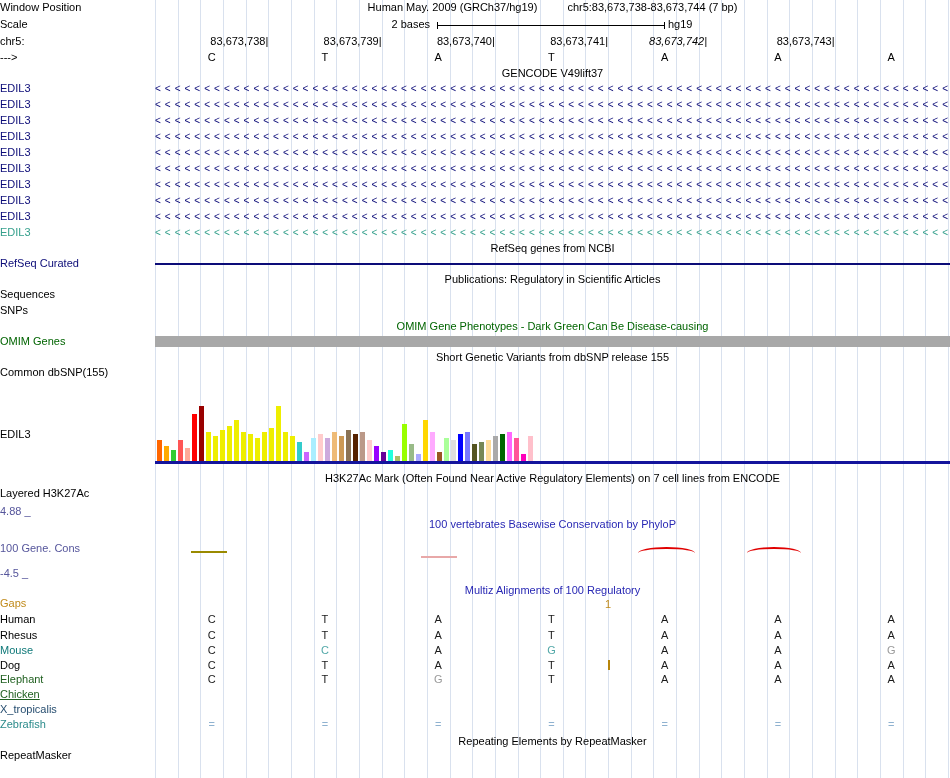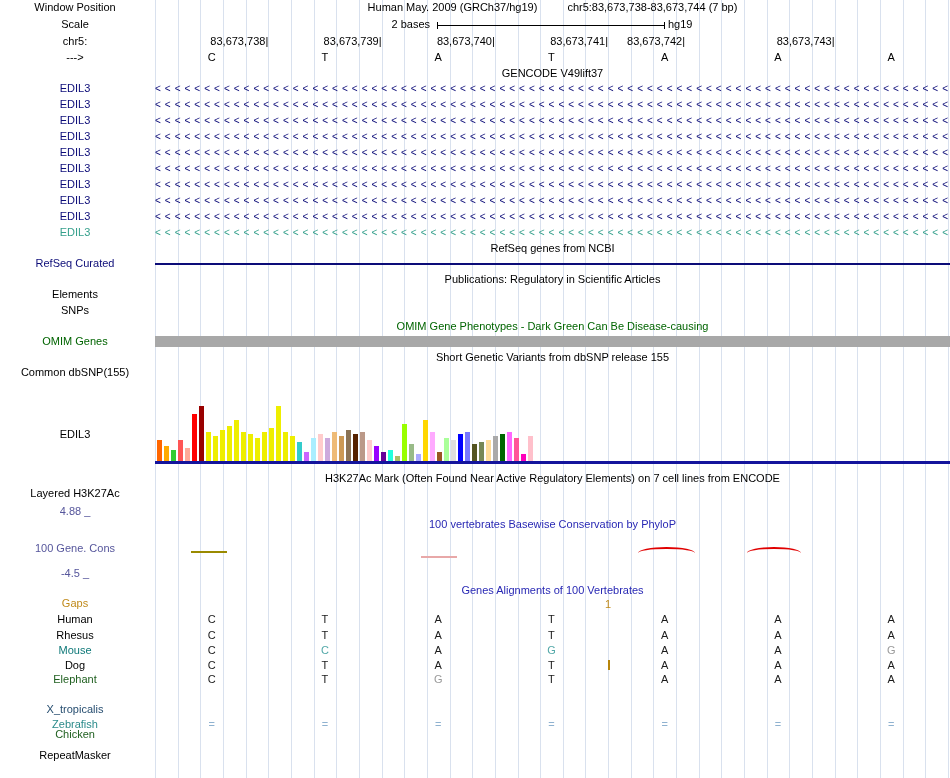--- a/index.html
+++ b/index.html
@@ -1,19 +1,19 @@
 <!DOCTYPE html>
 <html><head>
 <meta charset="utf-8">
 <style>
   html,body{margin:0;padding:0;background:#fff;}
   #app{position:relative;width:950px;height:778px;background:#ffffff;overflow:hidden;
        font-family:"Liberation Sans","DejaVu Sans",sans-serif;font-size:11px;color:#000;line-height:13px;}
   .gridline{position:absolute;top:0;bottom:0;width:1px;}
-  .llabel{position:absolute;left:0;width:150px;text-align:center;white-space:nowrap;}
+  .llabel{position:absolute;left:0;width:150px;text-align:left;white-space:nowrap;}
   .hdr{position:absolute;left:155px;width:795px;text-align:center;white-space:nowrap;}
   .abs{position:absolute;white-space:nowrap;}
   .coord{position:absolute;width:90px;text-align:right;white-space:nowrap;}
   .base{position:absolute;width:14px;text-align:center;white-space:nowrap;}
   .arrowline{position:absolute;left:155px;width:795px;overflow:hidden;white-space:nowrap;
              font-size:10px;letter-spacing:4px;line-height:13px;}
   .hline{position:absolute;left:155px;width:795px;}
   .scale-line{position:absolute;height:7px;border-left:1px solid #000;border-right:1px solid #000;}
   .scale-line::after{content:"";position:absolute;left:0;right:0;top:3px;border-top:1px solid #000;}
   #gtex-bars{position:absolute;left:157px;top:398px;height:64px;display:flex;align-items:flex-end;gap:2px;}
@@ -76,21 +76,21 @@
   <div class="abs" style="left:330px;top:18px;width:100px;text-align:right">2 bases</div>
   <div class="scale-line" style="left:437px;top:22px;width:226px"></div>
   <div class="abs" style="left:668px;top:18px">hg19</div>
 
   <div class="llabel" style="top:35px">chr5:</div>
   <div id="coords-layer">
       <div class="coord" style="left: 178.27px; top: 35px;">83,673,738|</div>
       <div class="coord" style="left: 291.54px; top: 35px;">83,673,739|</div>
       <div class="coord" style="left: 404.81px; top: 35px;">83,673,740|</div>
       <div class="coord" style="left: 518.08px; top: 35px;">83,673,741|</div>
-      <div class="coord" style="left: 595px; top: 35px;">83,673,742|</div>
+      <div class="coord" style="left: 617px; top: 35px; font-style: italic;">83,673,742|</div>
       <div class="coord" style="left: 744.62px; top: 35px;">83,673,743|</div>
     </div>
 
   <div class="llabel" style="top:51px">---&gt;</div>
   <div id="bases-layer">
       <div class="base" style="left: 204.635px; top: 51px;">C</div>
       <div class="base" style="left: 317.905px; top: 51px;">T</div>
       <div class="base" style="left: 431.175px; top: 51px;">A</div>
       <div class="base" style="left: 544.445px; top: 51px;">T</div>
       <div class="base" style="left: 657.715px; top: 51px;">A</div>
@@ -120,21 +120,21 @@
       <div class="arrowline" style="top: 210px; color: rgb(12, 12, 120);">&lt;&lt;&lt;&lt;&lt;&lt;&lt;&lt;&lt;&lt;&lt;&lt;&lt;&lt;&lt;&lt;&lt;&lt;&lt;&lt;&lt;&lt;&lt;&lt;&lt;&lt;&lt;&lt;&lt;&lt;&lt;&lt;&lt;&lt;&lt;&lt;&lt;&lt;&lt;&lt;&lt;&lt;&lt;&lt;&lt;&lt;&lt;&lt;&lt;&lt;&lt;&lt;&lt;&lt;&lt;&lt;&lt;&lt;&lt;&lt;&lt;&lt;&lt;&lt;&lt;&lt;&lt;&lt;&lt;&lt;&lt;&lt;&lt;&lt;&lt;&lt;&lt;&lt;&lt;&lt;&lt;&lt;&lt;&lt;&lt;&lt;&lt;&lt;&lt;&lt;&lt;&lt;&lt;&lt;&lt;&lt;&lt;&lt;&lt;&lt;&lt;&lt;&lt;&lt;&lt;&lt;&lt;&lt;&lt;&lt;</div>
       <div class="llabel" style="top: 226px; color: rgb(53, 160, 140);">EDIL3</div>
       <div class="arrowline" style="top: 226px; color: rgb(53, 160, 140);">&lt;&lt;&lt;&lt;&lt;&lt;&lt;&lt;&lt;&lt;&lt;&lt;&lt;&lt;&lt;&lt;&lt;&lt;&lt;&lt;&lt;&lt;&lt;&lt;&lt;&lt;&lt;&lt;&lt;&lt;&lt;&lt;&lt;&lt;&lt;&lt;&lt;&lt;&lt;&lt;&lt;&lt;&lt;&lt;&lt;&lt;&lt;&lt;&lt;&lt;&lt;&lt;&lt;&lt;&lt;&lt;&lt;&lt;&lt;&lt;&lt;&lt;&lt;&lt;&lt;&lt;&lt;&lt;&lt;&lt;&lt;&lt;&lt;&lt;&lt;&lt;&lt;&lt;&lt;&lt;&lt;&lt;&lt;&lt;&lt;&lt;&lt;&lt;&lt;&lt;&lt;&lt;&lt;&lt;&lt;&lt;&lt;&lt;&lt;&lt;&lt;&lt;&lt;&lt;&lt;&lt;&lt;&lt;&lt;&lt;</div>
     </div>
 
   <div class="hdr" style="top:242px">RefSeq genes from NCBI</div>
   <div class="llabel" style="top:257px;color:#0c0c78">RefSeq Curated</div>
   <div class="hline" style="top:263px;height:2px;background:#0c0c78"></div>
 
   <div class="hdr" style="top:273px">Publications: Regulatory in Scientific Articles</div>
-  <div class="llabel" style="top:288px">Elements</div>
+  <div class="llabel" style="top:288px">Sequences</div>
   <div class="llabel" style="top:304px">SNPs</div>
 
   <div class="hdr" style="top:320px;color:#006400">OMIM Gene Phenotypes - Dark Green Can Be Disease-causing</div>
   <div class="llabel" style="top:335px;color:#006400">OMIM Genes</div>
   <div class="hline" style="top:336px;height:11px;background:#a8a8a8"></div>
 
   <div class="hdr" style="top:351px">Short Genetic Variants from dbSNP release 155</div>
   <div class="llabel" style="top:366px">Common dbSNP(155)</div>
 
   <div class="llabel" style="top:428px">EDIL3</div>
@@ -203,21 +203,21 @@
   <div class="hdr" style="top:518px;color:#2828b4">100 vertebrates Basewise Conservation by PhyloP</div>
   <div class="llabel" style="top:542px;color:#55559b">100 Gene. Cons</div>
   <div class="llabel" style="top:567px;color:#55559b">-4.5 _</div>
   <div id="phylop-layer">
       <div class="pline" style="left: 191px; top: 551px; width: 36px; background: rgb(154, 138, 0);"></div>
       <div class="pline" style="left: 421px; top: 556px; width: 36px; background: rgb(232, 168, 168);"></div>
       <div class="arc" style="left: 638px; top: 547px; width: 57px; border-top-color: rgb(224, 0, 0);"></div>
       <div class="arc" style="left: 747px; top: 547px; width: 54px; border-top-color: rgb(224, 0, 0);"></div>
     </div>
 
-  <div class="hdr" style="top:584px;color:#2828b4">Genes Alignments of 100 Vertebrates</div>
+  <div class="hdr" style="top:584px;color:#2828b4">Multiz Alignments of 100 Regulatory</div>
   <div id="multiz-layer">
       <div class="llabel" style="top: 597px; color: rgb(192, 138, 26);">Gaps</div>
       <div class="base" style="left: 601.08px; top: 598px; color: rgb(192, 138, 26);">1</div>
       <div class="llabel" style="top: 613px; color: rgb(0, 0, 0);">Human</div>
       <div class="base" style="left: 204.635px; top: 613px; color: rgb(26, 26, 26);">C</div>
       <div class="base" style="left: 317.905px; top: 613px; color: rgb(26, 26, 26);">T</div>
       <div class="base" style="left: 431.175px; top: 613px; color: rgb(26, 26, 26);">A</div>
       <div class="base" style="left: 544.445px; top: 613px; color: rgb(26, 26, 26);">T</div>
       <div class="base" style="left: 657.715px; top: 613px; color: rgb(26, 26, 26);">A</div>
       <div class="base" style="left: 770.985px; top: 613px; color: rgb(26, 26, 26);">A</div>
@@ -248,27 +248,28 @@
       <div class="base" style="left: 884.255px; top: 659px; color: rgb(26, 26, 26);">A</div>
       <div style="position: absolute; left: 608.08px; top: 660px; width: 2px; height: 10px; background: rgb(184, 134, 11);"></div>
       <div class="llabel" style="top: 673px; color: rgb(32, 96, 32);">Elephant</div>
       <div class="base" style="left: 204.635px; top: 673px; color: rgb(26, 26, 26);">C</div>
       <div class="base" style="left: 317.905px; top: 673px; color: rgb(26, 26, 26);">T</div>
       <div class="base" style="left: 431.175px; top: 673px; color: rgb(154, 154, 154);">G</div>
       <div class="base" style="left: 544.445px; top: 673px; color: rgb(26, 26, 26);">T</div>
       <div class="base" style="left: 657.715px; top: 673px; color: rgb(26, 26, 26);">A</div>
       <div class="base" style="left: 770.985px; top: 673px; color: rgb(26, 26, 26);">A</div>
       <div class="base" style="left: 884.255px; top: 673px; color: rgb(26, 26, 26);">A</div>
-      <div class="llabel" style="top: 728px; color: rgb(32, 96, 32);">Chicken</div>
+      <div class="llabel" style="top: 688px; color: rgb(32, 96, 32); text-decoration: underline;">Chicken</div>
       <div class="llabel" style="top: 703px; color: rgb(39, 78, 112);">X_tropicalis</div>
       <div class="llabel" style="top: 718px; color: rgb(43, 139, 139);">Zebrafish</div>
       <div class="base" style="left: 204.635px; top: 718px; color: rgb(143, 178, 208);">=</div>
       <div class="base" style="left: 317.905px; top: 718px; color: rgb(143, 178, 208);">=</div>
       <div class="base" style="left: 431.175px; top: 718px; color: rgb(143, 178, 208);">=</div>
       <div class="base" style="left: 544.445px; top: 718px; color: rgb(143, 178, 208);">=</div>
       <div class="base" style="left: 657.715px; top: 718px; color: rgb(143, 178, 208);">=</div>
       <div class="base" style="left: 770.985px; top: 718px; color: rgb(143, 178, 208);">=</div>
       <div class="base" style="left: 884.255px; top: 718px; color: rgb(143, 178, 208);">=</div>
     </div>
 
+  <div class="hdr" style="top:735px">Repeating Elements by RepeatMasker</div>
   <div class="llabel" style="top:749px">RepeatMasker</div>
 
 </div>
 
 </body></html>

